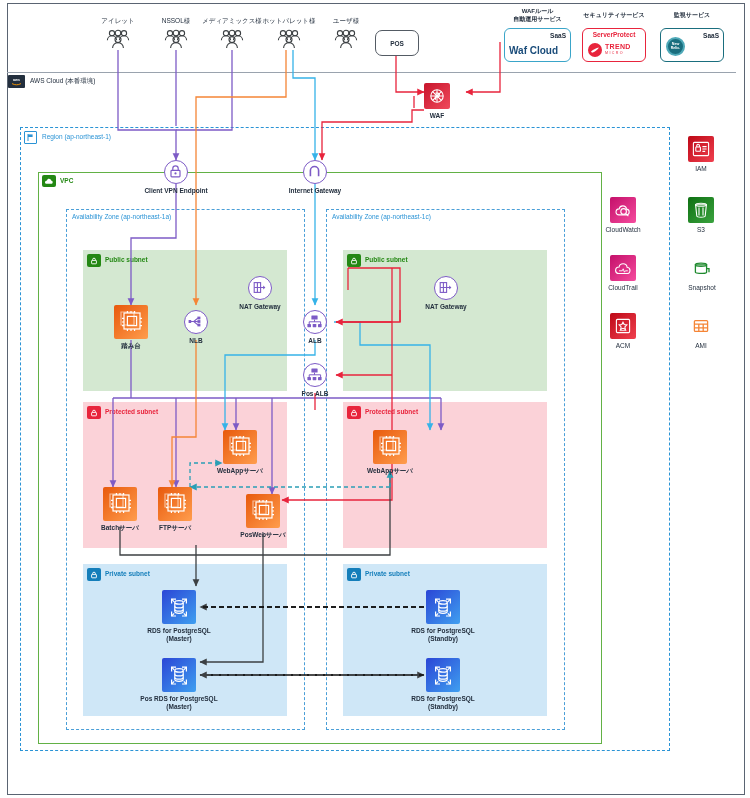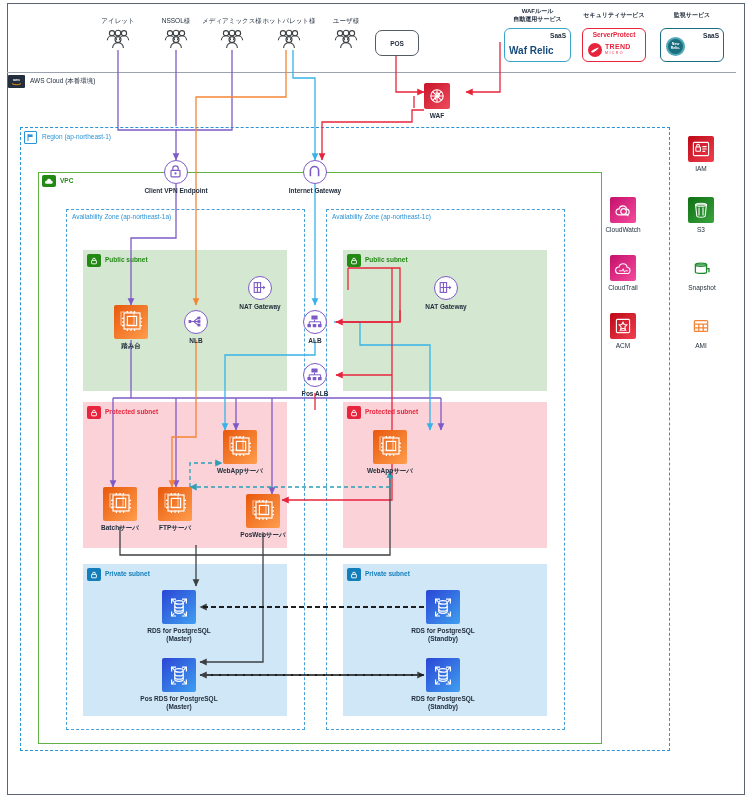--- a/index.html
+++ b/index.html
@@ -325,21 +325,21 @@
         </g>
       </svg>
   </div>
 
   <div id="pos-box">POS</div>
 
   <div class="saas-cat" style="left:504px;top:8px;width:67px">WAFルール
 自動運用サービス</div>
   <div class="saas" id="saas-waf">
     <div class="saas-tag" style="color:#232f3e">SaaS</div>
-    <div style="position:absolute;left:4px;top:16px;font-size:10px;font-weight:bold;color:#1a4c7a">Waf Relic</div>
+    <div style="position:absolute;left:4px;top:16px;font-size:10px;font-weight:bold;color:#1a4c7a">Waf Cloud</div>
   </div>
 
   <div class="saas-cat" style="left:578px;top:12px;width:72px">セキュリティサービス</div>
   <div class="saas" id="saas-sp">
     <div style="position:absolute;left:0;top:2px;width:100%;text-align:center;font-size:6.5px;font-weight:bold;color:#e8243c">ServerProtect</div>
     <div style="position:absolute;left:5px;top:14px;width:14px;height:14px;border-radius:50%;background:#e8243c">
       <svg width="14" height="14" viewBox="0 0 14 14">
           <path d="M3 8.4c2.4-2 5.2-3.4 8-3.9-1.6 2.6-4.2 4.6-7 5.3z" fill="#fff"></path>
         </svg>
     </div>

